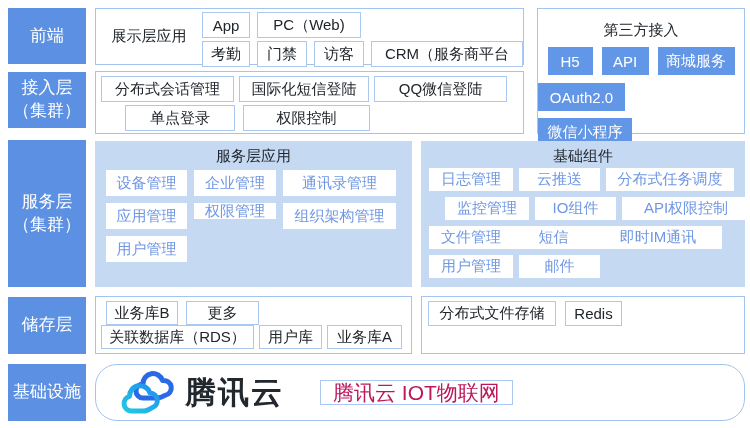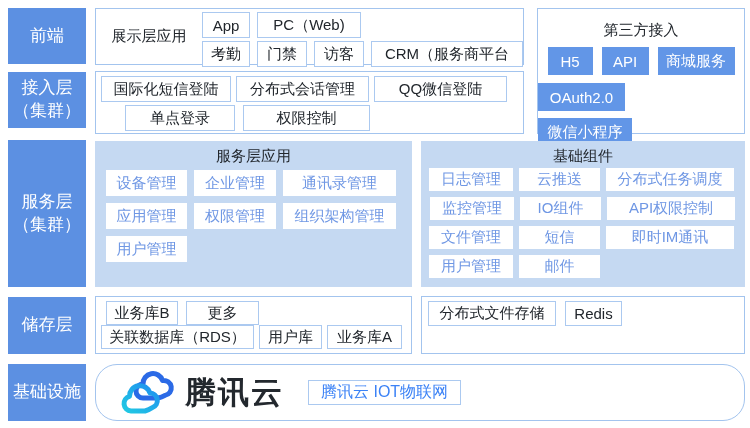--- a/index.html
+++ b/index.html
@@ -40,21 +40,21 @@
   .row{display:flex;}
   .gtitle{
     font-size:15px;color:#21262c;display:flex;align-items:center;justify-content:center;
     white-space:nowrap;
   }
   .logo-text{
     font-size:31px;font-weight:600;color:#23282e;letter-spacing:2px;margin-left:9px;white-space:nowrap;
   }
   .iot-box{
     border:1px solid #abc9f0;height:25px;box-sizing:border-box;display:flex;align-items:center;
-    padding:0 12px;font-size:16px;color:#3b82f6;margin-left:24px;white-space:nowrap;
+    padding:0 12px;font-size:21px;color:#be185d;margin-left:36px;white-space:nowrap;
   }
 </style>
 </head>
 <body>
 
 <div class="canvas">
 
   <div class="rail" style="top:8px;height:56px;">
     <span>前端</span>
   </div>
@@ -84,22 +84,22 @@
         <div class="wbox" style="width:48px;">考勤</div>
         <div class="wbox" style="width:50px;">门禁</div>
         <div class="wbox" style="width:50px;">访客</div>
         <div class="wbox" style="width:152px;">CRM（服务商平台</div>
       </div>
     </div>
   </div>
 
   <div class="outer" style="left:95px;top:71px;width:429px;height:63px;padding:4px 0 0 5px;">
     <div class="row" style="gap:5px;margin-bottom:3px;">
+      <div class="wbox" style="width:133px;">分布式会话管理</div>
       <div class="wbox" style="width:130px;">国际化短信登陆</div>
-      <div class="wbox" style="width:133px;">分布式会话管理</div>
       <div class="wbox" style="width:133px;">QQ微信登陆</div>
     </div>
     <div class="row" style="gap:8px;margin-left:24px;">
       <div class="wbox" style="width:110px;">单点登录</div>
       <div class="wbox" style="width:127px;">权限控制</div>
     </div>
   </div>
 
   <div class="outer" style="left:537px;top:8px;width:208px;height:126px;">
     <div class="panel-title" style="padding-top:12px;height:30px;">第三方接入</div>
@@ -116,41 +116,41 @@
 
   <div class="panel" style="left:95px;top:141px;width:317px;height:146px;">
     <div class="panel-title">服务层应用</div>
     <div class="row" style="gap:7px;padding-left:11px;margin-top:6px;">
       <div class="pitem" style="width:81px;height:26px;">设备管理</div>
       <div class="pitem" style="width:82px;height:26px;">企业管理</div>
       <div class="pitem" style="width:113px;height:26px;">通讯录管理</div>
     </div>
     <div class="row" style="gap:7px;padding-left:11px;margin-top:7px;">
       <div class="pitem" style="width:81px;height:26px;">应用管理</div>
-      <div class="pitem" style="width:82px;height:26px;">权限管理</div>
+      <div class="pitem" style="width:82px;height:16px;">权限管理</div>
       <div class="pitem" style="width:113px;height:26px;">组织架构管理</div>
     </div>
     <div class="row" style="gap:7px;padding-left:11px;margin-top:7px;">
       <div class="pitem" style="width:81px;height:26px;">用户管理</div>
     </div>
   </div>
 
   <div class="panel" style="left:421px;top:141px;width:324px;height:146px;">
     <div class="panel-title">基础组件</div>
     <div class="row" style="gap:6px;padding-left:8px;margin-top:4px;">
       <div class="pitem" style="width:84px;height:23px;">日志管理</div>
       <div class="pitem" style="width:81px;height:23px;">云推送</div>
       <div class="pitem" style="width:128px;height:23px;">分布式任务调度</div>
     </div>
-    <div class="row" style="gap:6px;padding-left:9px;margin-top:6px;">
+    <div class="row" style="gap:6px;padding-left:24px;margin-top:6px;">
       <div class="pitem" style="width:84px;height:23px;">监控管理</div>
       <div class="pitem" style="width:81px;height:23px;">IO组件</div>
       <div class="pitem" style="width:128px;height:23px;">API权限控制</div>
     </div>
-    <div class="row" style="gap:6px;padding-left:8px;margin-top:6px;">
+    <div class="row" style="padding-left:8px;margin-top:6px;">
       <div class="pitem" style="width:84px;height:23px;">文件管理</div>
       <div class="pitem" style="width:81px;height:23px;">短信</div>
       <div class="pitem" style="width:128px;height:23px;">即时IM通讯</div>
     </div>
     <div class="row" style="gap:6px;padding-left:8px;margin-top:6px;">
       <div class="pitem" style="width:84px;height:23px;">用户管理</div>
       <div class="pitem" style="width:81px;height:23px;">邮件</div>
     </div>
   </div>
 

